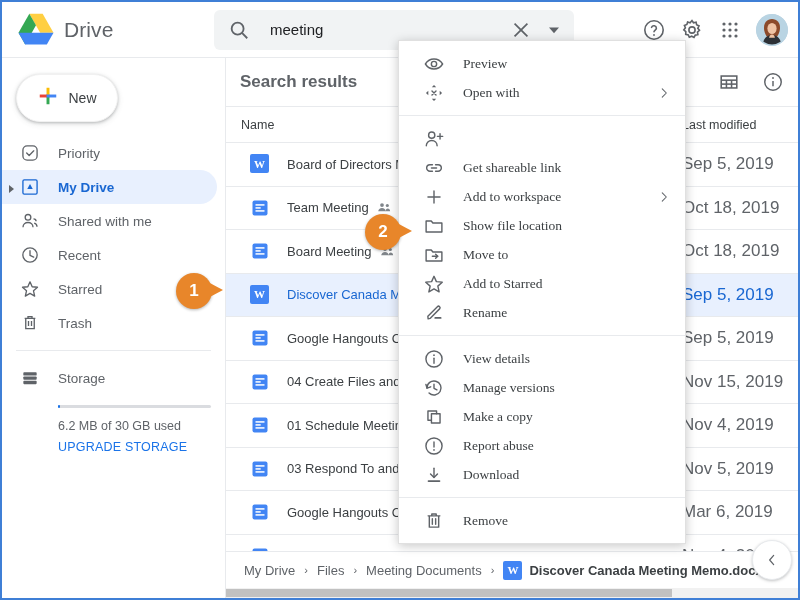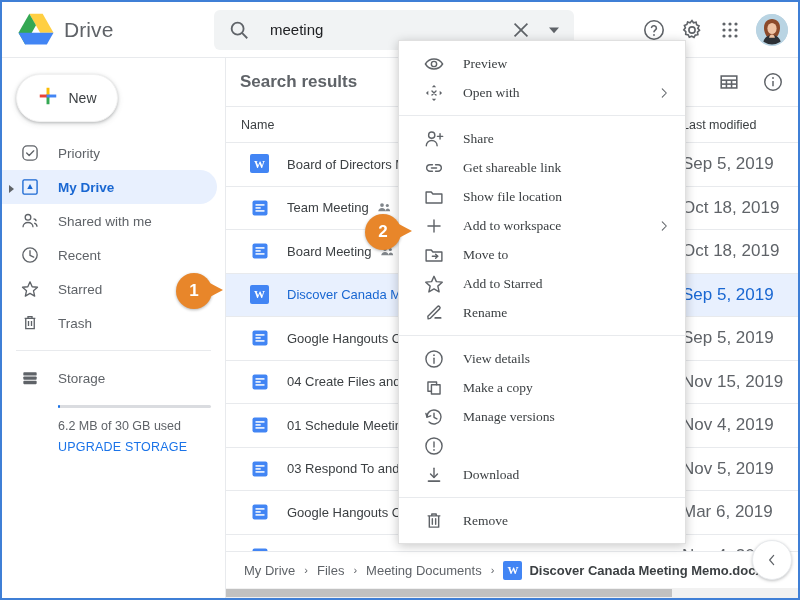--- a/index.html
+++ b/index.html
@@ -618,49 +618,48 @@
           </svg></span>
       </div>
       <div class="msep"></div>
       <div class="mi">
         <span class="micon"><svg viewBox="0 0 24 24" width="22" height="22" fill="none" stroke="currentColor" stroke-width="1.55" stroke-linecap="round" stroke-linejoin="round">
             <circle cx="9.5" cy="7.8" r="3.4"></circle>
             <path d="M3.6 19.4c0-3.3 2.6-5.7 5.9-5.7s5.9 2.4 5.9 5.7"></path>
             <line x1="18.6" y1="6.2" x2="18.6" y2="12"></line>
             <line x1="15.7" y1="9.1" x2="21.5" y2="9.1"></line>
           </svg></span>
-        <span class="mlabel">Share</span>
       </div>
       <div class="mi">
         <span class="micon"><svg viewBox="0 0 24 24" width="22" height="22" fill="none" stroke="currentColor" stroke-width="1.55" stroke-linecap="round" stroke-linejoin="round">
             <path d="M10.3 8.4H7.6a3.6 3.6 0 0 0 0 7.2h2.7"></path>
             <path d="M13.7 8.4h2.7a3.6 3.6 0 0 1 0 7.2h-2.7"></path>
             <line x1="9.2" y1="12" x2="14.8" y2="12"></line>
           </svg></span>
         <span class="mlabel">Get shareable link</span>
       </div>
       <div class="mi">
         <span class="micon"><svg viewBox="0 0 24 24" width="22" height="22" fill="none" stroke="currentColor" stroke-width="1.55" stroke-linecap="round" stroke-linejoin="round">
-            <path d="M3.4 18.6V6.6h5.6l1.8 2.2h9.8v9.8z"></path>
-          </svg></span>
-        <span class="mlabel">Show file location</span>
-      </div>
-      <div class="mi">
-        <span class="micon"><svg viewBox="0 0 24 24" width="22" height="22" fill="none" stroke="currentColor" stroke-width="1.55" stroke-linecap="round" stroke-linejoin="round">
             <line x1="12" y1="5.4" x2="12" y2="18.6"></line>
             <line x1="5.4" y1="12" x2="18.6" y2="12"></line>
           </svg></span>
         <span class="mlabel">Add to workspace</span>
         <span class="marrow"><svg viewBox="0 0 24 24" width="14" height="14" fill="none" stroke="currentColor" stroke-width="1.8" stroke-linecap="round" stroke-linejoin="round">
             <polyline points="9,5 16,12 9,19"></polyline>
           </svg></span>
       </div>
       <div class="mi">
         <span class="micon"><svg viewBox="0 0 24 24" width="22" height="22" fill="none" stroke="currentColor" stroke-width="1.55" stroke-linecap="round" stroke-linejoin="round">
             <path d="M3.4 18.6V6.6h5.6l1.8 2.2h9.8v9.8z"></path>
+          </svg></span>
+        <span class="mlabel">Show file location</span>
+      </div>
+      <div class="mi">
+        <span class="micon"><svg viewBox="0 0 24 24" width="22" height="22" fill="none" stroke="currentColor" stroke-width="1.55" stroke-linecap="round" stroke-linejoin="round">
+            <path d="M3.4 18.6V6.6h5.6l1.8 2.2h9.8v9.8z"></path>
             <line x1="10.2" y1="13.4" x2="16" y2="13.4"></line>
             <polyline points="13.8,11.2 16,13.4 13.8,15.6"></polyline>
           </svg></span>
         <span class="mlabel">Move to</span>
       </div>
       <div class="mi">
         <span class="micon"><svg viewBox="0 0 24 24" width="22" height="22" fill="none" stroke="currentColor" stroke-width="1.55" stroke-linecap="round" stroke-linejoin="round">
             <polygon points="12,3.6 14.6,9.4 21,10 16.2,14.3 17.6,20.6 12,17.3 6.4,20.6 7.8,14.3 3,10 9.4,9.4"></polygon>
           </svg></span>
         <span class="mlabel">Add to Starred</span>
@@ -676,39 +675,40 @@
       <div class="mi">
         <span class="micon"><svg viewBox="0 0 24 24" width="22" height="22" fill="none" stroke="currentColor" stroke-width="1.55" stroke-linecap="round" stroke-linejoin="round">
             <circle cx="12" cy="12" r="8.8"></circle>
             <line x1="12" y1="11.2" x2="12" y2="16.6"></line>
             <circle cx="12" cy="7.8" r="0.95" fill="currentColor" stroke="none"></circle>
           </svg></span>
         <span class="mlabel">View details</span>
       </div>
       <div class="mi">
         <span class="micon"><svg viewBox="0 0 24 24" width="22" height="22" fill="none" stroke="currentColor" stroke-width="1.55" stroke-linecap="round" stroke-linejoin="round">
-            <rect x="9.2" y="8.4" width="9.4" height="10.2"></rect>
-            <path d="M14.8 8.4V5.4H5.4v10.2h3"></path>
-          </svg></span>
-        <span class="mlabel">Make a copy</span>
-      </div>
-      <div class="mi">
-        <span class="micon"><svg viewBox="0 0 24 24" width="22" height="22" fill="none" stroke="currentColor" stroke-width="1.55" stroke-linecap="round" stroke-linejoin="round">
             <path d="M4.3 12a7.7 7.7 0 1 1 2.3 5.5"></path>
             <polyline points="3.2,8.2 4.5,12.2 8.4,10.7"></polyline>
             <polyline points="12,8 12,12.3 15.2,14"></polyline>
           </svg></span>
         <span class="mlabel">Manage versions</span>
       </div>
       <div class="mi">
         <span class="micon"><svg viewBox="0 0 24 24" width="22" height="22" fill="none" stroke="currentColor" stroke-width="1.55" stroke-linecap="round" stroke-linejoin="round">
+            <rect x="9.2" y="8.4" width="9.4" height="10.2"></rect>
+            <path d="M14.8 8.4V5.4H5.4v10.2h3"></path>
+          </svg></span>
+        <span class="mlabel">Make a copy</span>
+      </div>
+      <div class="mi">
+        <span class="micon"><svg viewBox="0 0 24 24" width="22" height="22" fill="none" stroke="currentColor" stroke-width="1.55" stroke-linecap="round" stroke-linejoin="round">
             <circle cx="12" cy="12" r="8.8"></circle>
             <line x1="12" y1="7.6" x2="12" y2="13"></line>
             <circle cx="12" cy="16.3" r="0.95" fill="currentColor" stroke="none"></circle>
           </svg></span>
+        <span class="mlabel">Report abuse</span>
       </div>
       <div class="mi">
         <span class="micon"><svg viewBox="0 0 24 24" width="22" height="22" fill="none" stroke="currentColor" stroke-width="1.55" stroke-linecap="round" stroke-linejoin="round">
             <line x1="12" y1="4.6" x2="12" y2="14.4"></line>
             <polyline points="8.2,11 12,14.8 15.8,11"></polyline>
             <line x1="6" y1="18.6" x2="18" y2="18.6" stroke-width="1.9"></line>
           </svg></span>
         <span class="mlabel">Download</span>
       </div>
       <div class="msep"></div>

